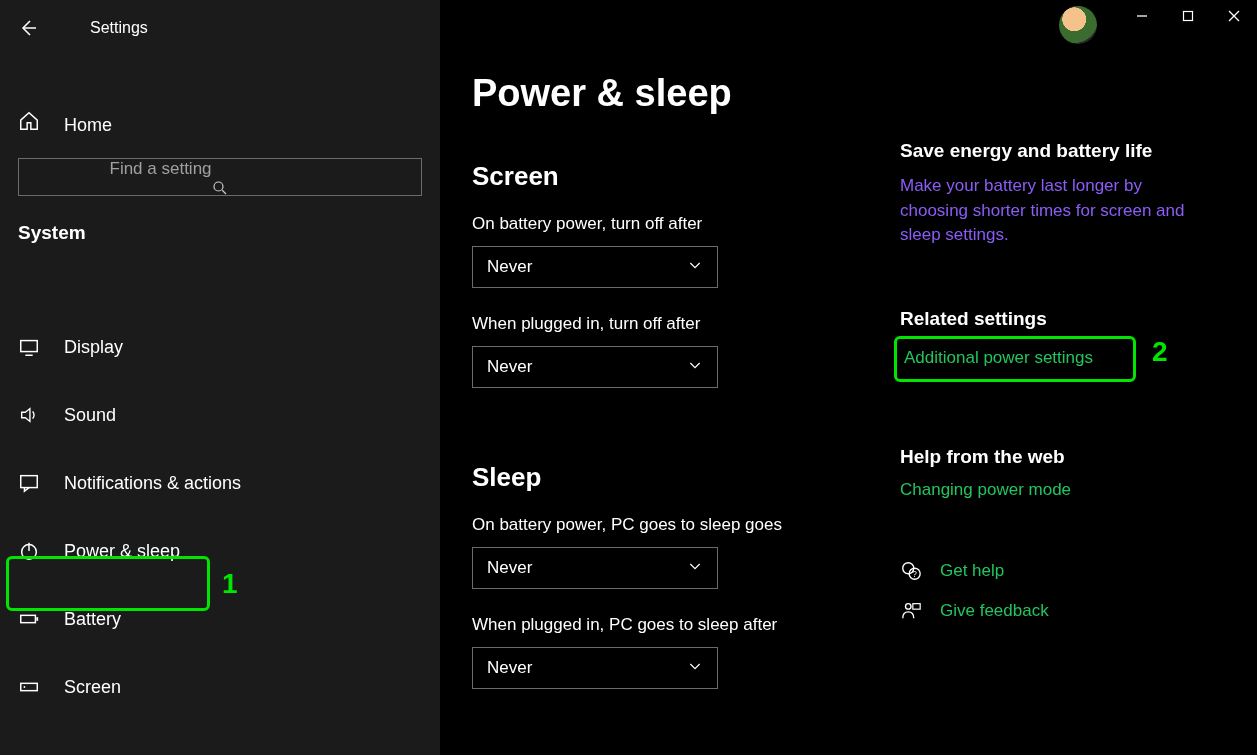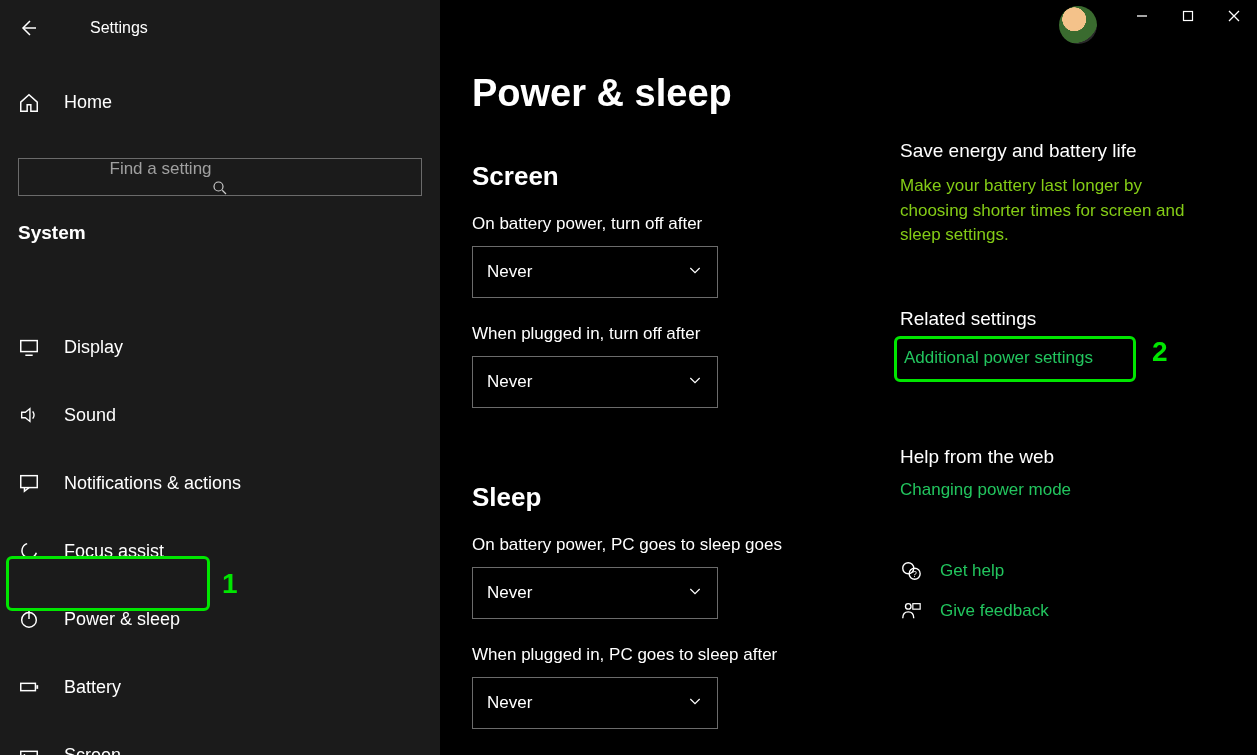--- a/index.html
+++ b/index.html
@@ -22,21 +22,21 @@
     display: flex;
     align-items: center;
     height: 40px;
     padding-left: 18px;
     gap: 52px;
   }
   .back-icon { display:inline-flex; }
   .settings-title { font-size: 16px; font-weight: 400; }
   .home-row {
     display: flex;
-    align-items: flex-start;
+    align-items: flex-end;
     gap: 24px;
     padding: 0 18px;
     margin-top: 44px;
     height: 44px;
     cursor: pointer;
   }
   .home-row .label { font-size: 18px; }
   .search-box {
     margin: 22px 18px 0 18px;
     height: 38px;
@@ -110,43 +110,43 @@
     font-weight: 600;
     margin-bottom: 22px;
   }
   .field-block { margin-bottom: 26px; }
   .field-label {
     font-size: 17px;
     margin-bottom: 12px;
   }
   .dropdown {
     width: 246px;
-    height: 52px;
+    height: 42px;
     border: 1px solid #6b6b6b;
     display: flex;
     align-items: center;
     justify-content: space-between;
     padding: 0 14px;
     font-size: 17px;
     cursor: pointer;
   }
   .gap-large { height: 48px; }
   
   .aside {
     padding: 140px 40px 0 0;
     width: 350px;
   }
   .aside-heading {
     font-size: 19px;
-    font-weight: 400;
+    font-weight: 700;
     margin-bottom: 12px;
   }
   .aside-text {
     font-size: 17px;
-    color: #84cc16;
+    color: #8b5cf6;
     line-height: 1.45;
   }
   .aside-section { margin-bottom: 60px; }
   .aside-section.related { margin-bottom: 72px; position:relative; }
   .link {
     color: #22c55e;
     font-size: 17px;
     cursor: pointer;
     display: inline-block;
   }
@@ -232,28 +232,20 @@
       <span class="label">Sound</span>
     </div>
     <div class="nav-item">
       <span class="icon">
         <svg width="22" height="22" viewBox="0 0 24 24">
             <rect x="3" y="4" width="18" height="13" stroke="#fff" stroke-width="1.6" fill="none"></rect>
             <path d="M7 17 L7 21 L12 17" stroke="#fff" stroke-width="1.6" fill="none"></path>
           </svg>
       </span>
       <span class="label">Notifications &amp; actions</span>
-    </div>
-    <div class="nav-item">
-      <span class="icon">
-        <svg width="22" height="22" viewBox="0 0 24 24">
-            <path d="M20 14 A8 8 0 1 1 10 4" stroke="#fff" stroke-width="1.6" fill="none"></path>
-          </svg>
-      </span>
-      <span class="label">Focus assist</span>
     </div>
     <div class="nav-item">
       <span class="icon">
         <svg width="22" height="22" viewBox="0 0 24 24">
             <circle cx="12" cy="13" r="8" stroke="#fff" stroke-width="1.6" fill="none"></circle>
             <path d="M12 3 V12" stroke="#fff" stroke-width="1.6"></path>
           </svg>
       </span>
       <span class="label">Power &amp; sleep</span>
     </div>

